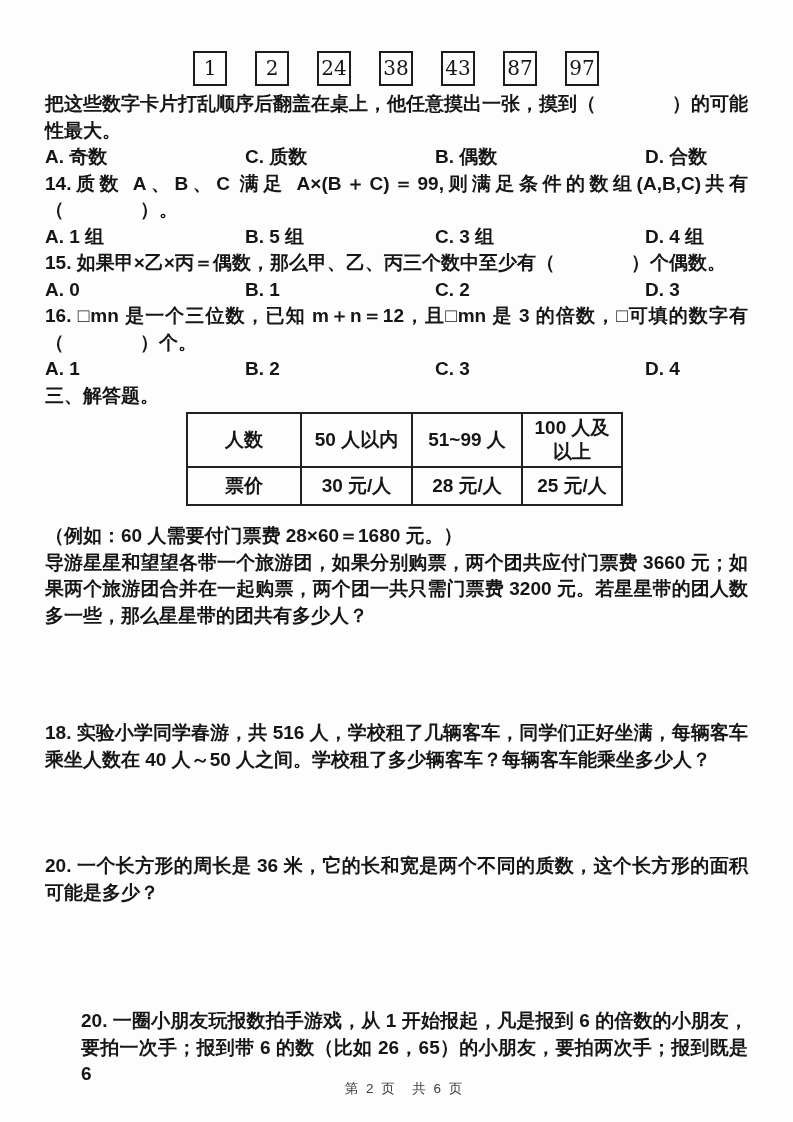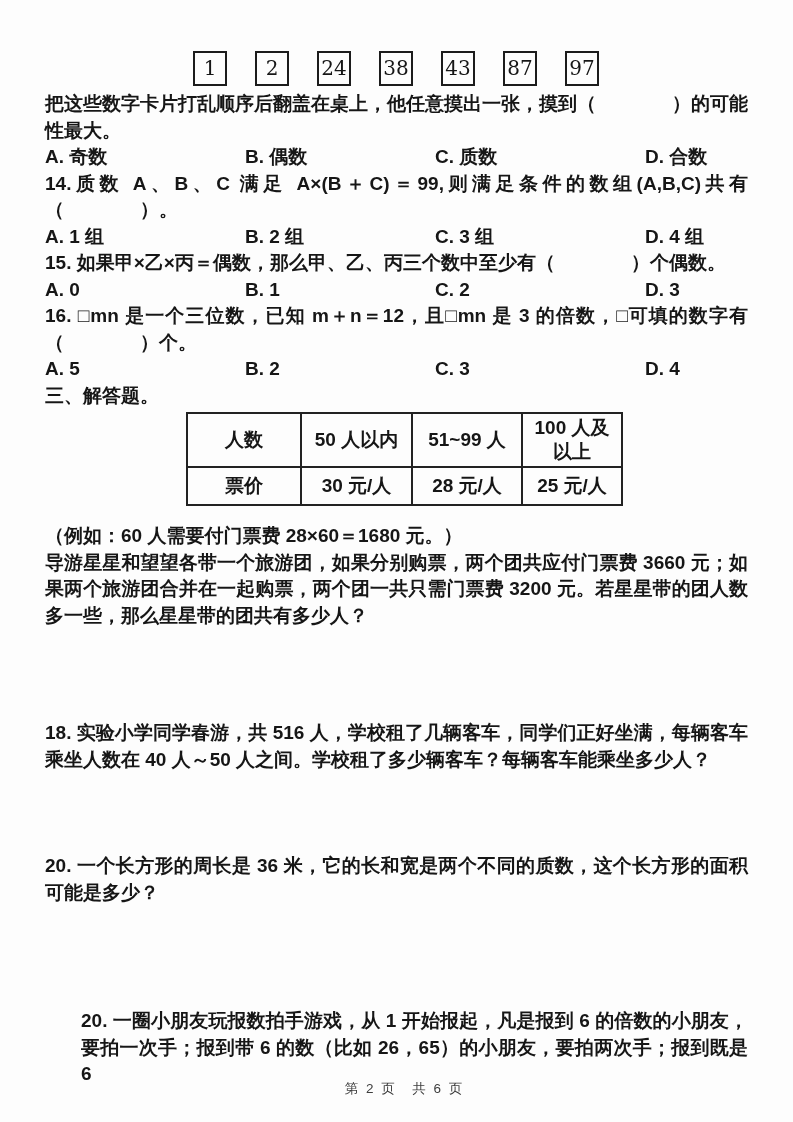--- a/index.html
+++ b/index.html
@@ -84,44 +84,44 @@
     <span class="card">24</span>
     <span class="card">38</span>
     <span class="card">43</span>
     <span class="card">87</span>
     <span class="card">97</span>
   </div>
 
   <p>把这些数字卡片打乱顺序后翻盖在桌上，他任意摸出一张，摸到（　　　　）的可能性最大。</p>
   <div class="options">
     <span>A. 奇数</span>
+    <span>C. 质数</span>
     <span>B. 偶数</span>
-    <span>C. 质数</span>
     <span>D. 合数</span>
   </div>
 
   <p>14.质数 A、B、C 满足 A×(B＋C)＝99,则满足条件的数组(A,B,C)共有（　　　　）。</p>
   <div class="options">
     <span>A. 1 组</span>
-    <span>B. 2 组</span>
+    <span>B. 5 组</span>
     <span>C. 3 组</span>
     <span>D. 4 组</span>
   </div>
 
   <p>15. 如果甲×乙×丙＝偶数，那么甲、乙、丙三个数中至少有（　　　　）个偶数。</p>
   <div class="options">
     <span>A. 0</span>
     <span>B. 1</span>
     <span>C. 2</span>
     <span>D. 3</span>
   </div>
 
   <p>16. □mn 是一个三位数，已知 m＋n＝12，且□mn 是 3 的倍数，□可填的数字有（　　　　）个。</p>
   <div class="options">
-    <span>A. 5</span>
+    <span>A. 1</span>
     <span>B. 2</span>
     <span>C. 3</span>
     <span>D. 4</span>
   </div>
 
   <p>三、解答题。</p>
 
 
   <table class="price-table">
     <tbody>

